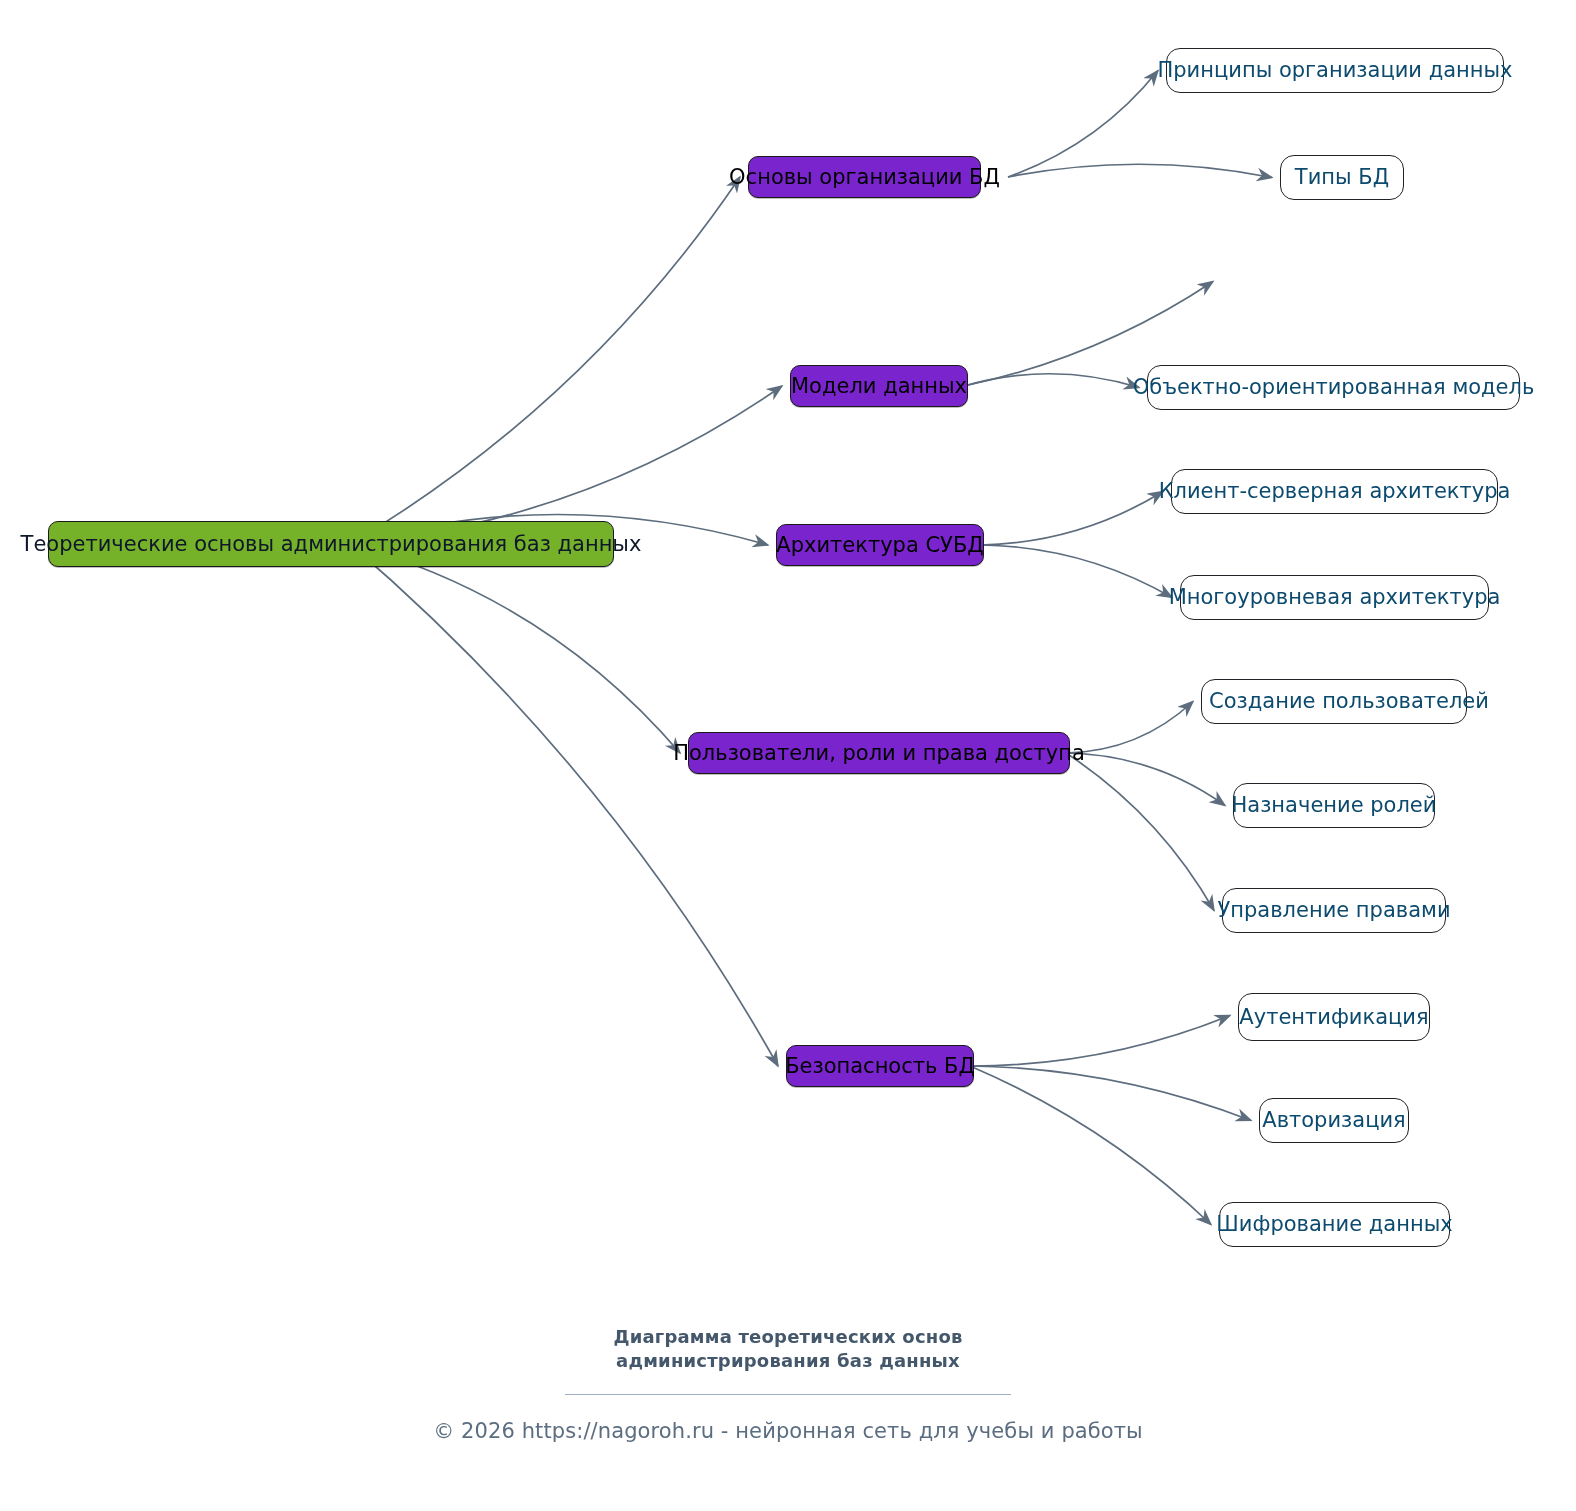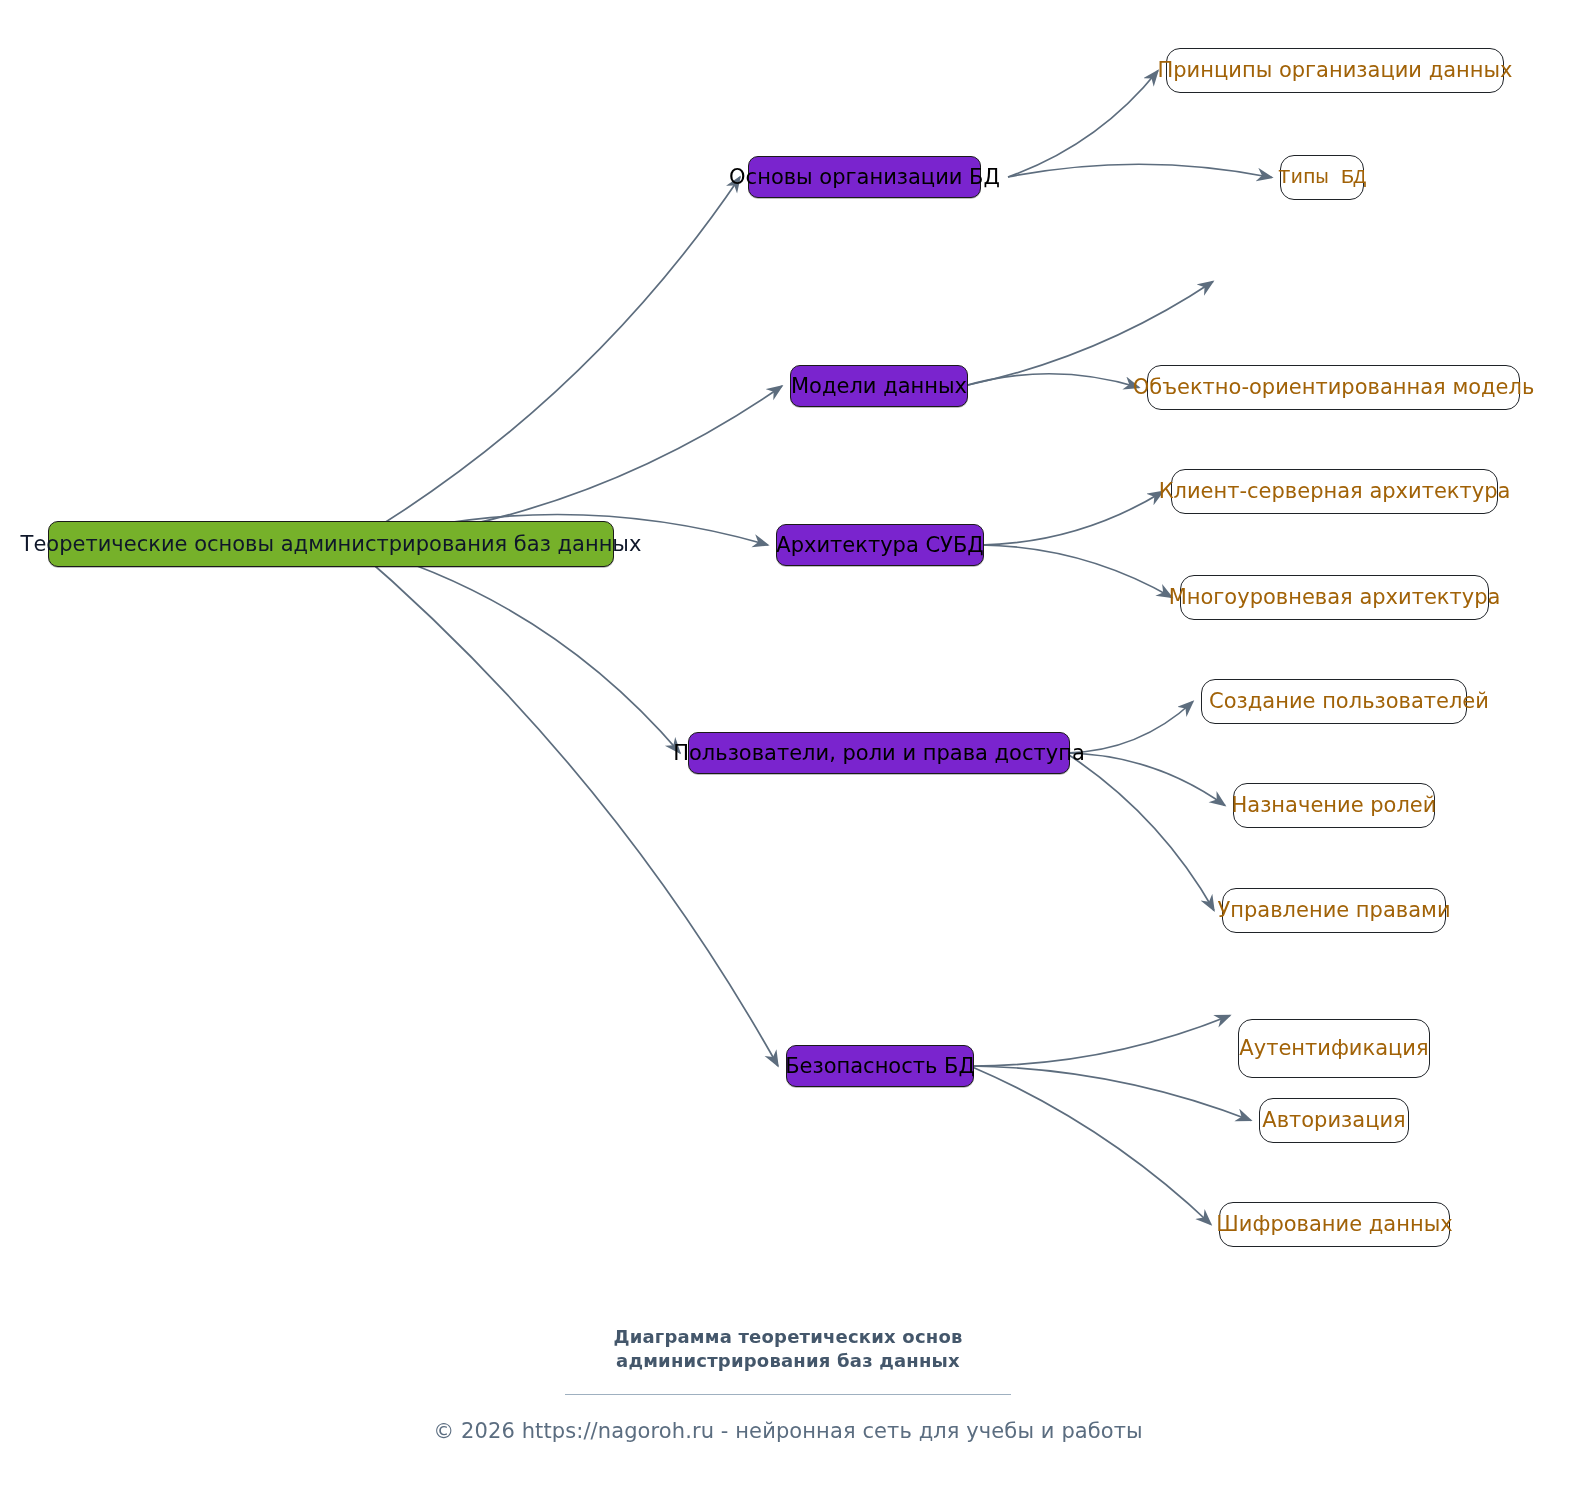--- a/index.html
+++ b/index.html
@@ -53,21 +53,21 @@
     border-radius: 10px;
     color: #000000;
     font-size: 21px;
     padding: 0 14px;
     box-shadow: 0 1px 0 rgba(0,0,0,0.25);
   }
   .node-leaf {
     background: #ffffff;
     border: 1.7px solid #1f2328;
     border-radius: 14px;
-    color: #a16207;
+    color: #0c4a6e;
     font-size: 21px;
     padding: 0 14px;
   }
   #footer {
     position: absolute;
     left: 0;
     top: 1325px;
     width: 1576px;
     z-index: 3;
     text-align: center;
@@ -127,21 +127,21 @@
   <div class="node node-root" style="left: 48px; top: 521px; width: 566px; height: 46px;">
     <span>Теоретические основы администрирования баз данных</span>
   </div>
 
   <div class="node node-branch" style="left: 748px; top: 156px; width: 233px; height: 42px;">
     <span>Основы организации БД</span>
   </div>
   <div class="node node-leaf" style="left: 1166px; top: 48px; width: 338px; height: 45px;">
     <span>Принципы организации данных</span>
   </div>
-  <div class="node node-leaf" style="left: 1280px; top: 155px; width: 84px; height: 45px; font-family: Liberation Mono, monospace;">
+  <div class="node node-leaf" style="left: 1280px; top: 155px; width: 124px; height: 45px;">
     <span>Типы БД</span>
   </div>
 
   <div class="node node-branch" style="left: 790px; top: 365px; width: 178px; height: 42px;">
     <span>Модели данных</span>
   </div>
   <div class="node node-leaf" style="left: 1147px; top: 365px; width: 373px; height: 45px;">
     <span>Объектно-ориентированная модель</span>
   </div>
 
@@ -164,21 +164,21 @@
   <div class="node node-leaf" style="left: 1233px; top: 783px; width: 202px; height: 45px;">
     <span>Назначение ролей</span>
   </div>
   <div class="node node-leaf" style="left: 1222px; top: 888px; width: 224px; height: 45px;">
     <span>Управление правами</span>
   </div>
 
   <div class="node node-branch" style="left: 786px; top: 1045px; width: 188px; height: 42px;">
     <span>Безопасность БД</span>
   </div>
-  <div class="node node-leaf" style="left: 1238px; top: 1019px; width: 192px; height: 59px;">
+  <div class="node node-leaf" style="left: 1238px; top: 993px; width: 192px; height: 48px;">
     <span>Аутентификация</span>
   </div>
   <div class="node node-leaf" style="left: 1259px; top: 1098px; width: 150px; height: 45px;">
     <span>Авторизация</span>
   </div>
   <div class="node node-leaf" style="left: 1219px; top: 1202px; width: 231px; height: 45px;">
     <span>Шифрование данных</span>
   </div>
 
   <div id="footer">

